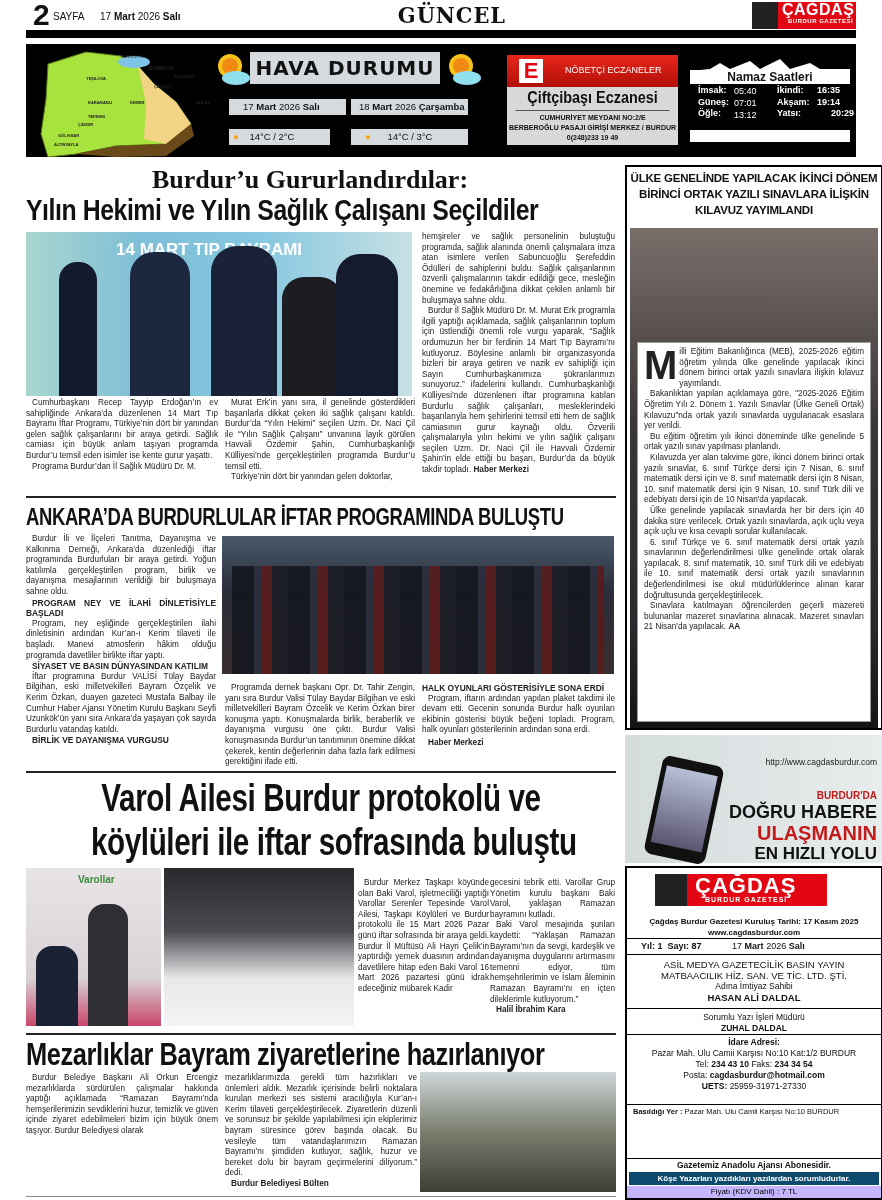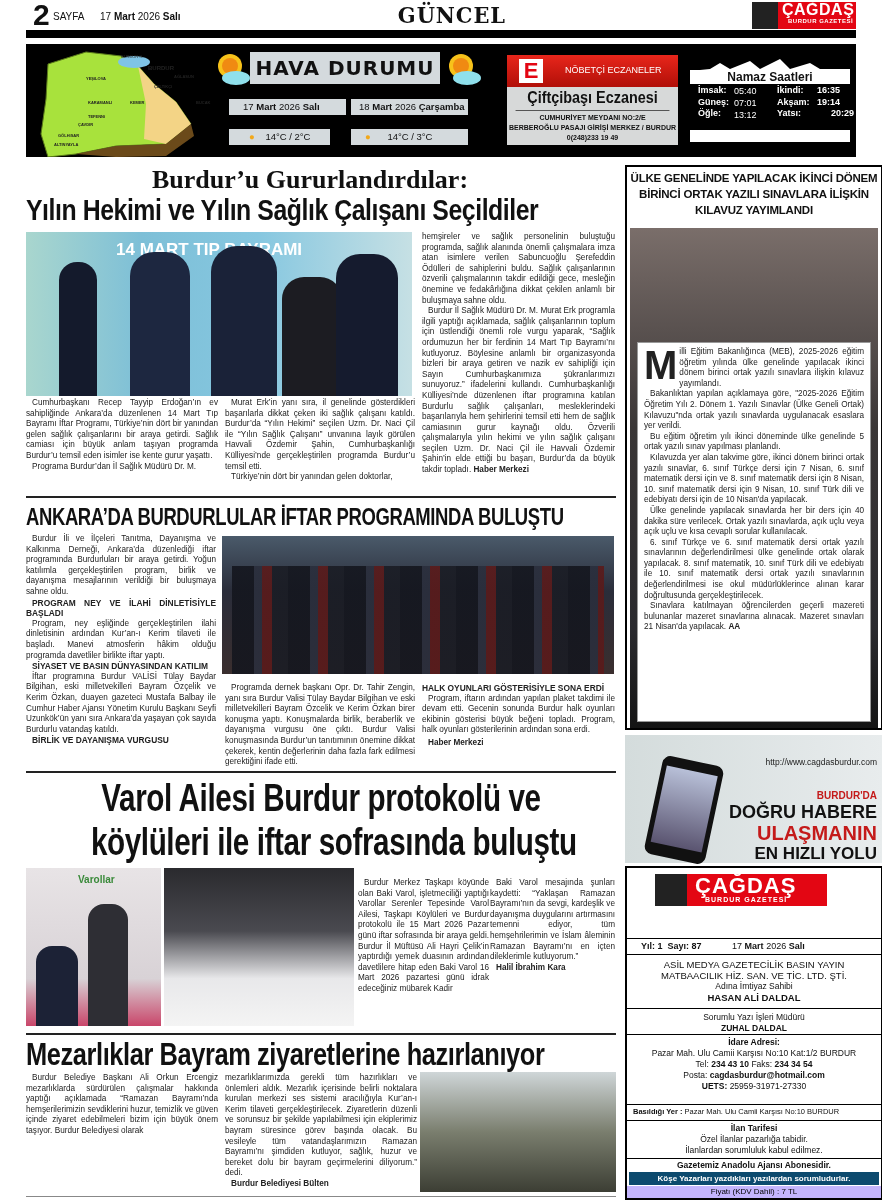--- a/index.html
+++ b/index.html
@@ -134,21 +134,21 @@
   <b>Mart</b>
   <span>2026</span>
   <b>Salı</b>
 </div>
 <div class="abs wbox" style="left:351px;top:99px;width:117px;padding-left:8px;">
   <span>18</span>
   <b>Mart</b>
   <span>2026</span>
   <b>Çarşamba</b>
 </div>
-<div class="abs wbox" style="left:229px;top:129px;width:101px;padding-left:20px;">
+<div class="abs wbox" style="left:229px;top:129px;width:101px;padding-left:4px;">
   <span style="color:#f2a81a;">●</span>
   <span style="margin-left:8px;">14°C / 2°C</span>
 </div>
 <div class="abs wbox" style="left:351px;top:129px;width:117px;padding-left:14px;">
   <span style="color:#f2a81a;">●</span>
   <span style="margin-left:14px;">14°C / 3°C</span>
 </div>
 
 <div class="abs ecz-head">
   <div class="e">E</div>
@@ -245,20 +245,21 @@
   <div style="position:absolute;left:52px;top:6px;font-size:10px;color:#3a8a3a;font-weight:bold;">Varollar</div>
   <div style="position:absolute;left:10px;top:78px;width:42px;height:80px;background:#1c2236;border-radius:16px 16px 0 0;"></div>
   <div style="position:absolute;left:62px;top:36px;width:40px;height:122px;background:#2e2e34;border-radius:16px 16px 0 0;"></div>
 </div>
 <div class="abs photo" style="left:164px;top:868px;width:190px;height:158px;background:linear-gradient(#2a2a2e,#4a4a50 40%,#e8e8ea 70%,#f4f4f4);"></div>
 
 <div class="abs body-text" style="left:358px;top:878px;width:131px;">
   <p>Burdur Merkez Taşkapı köyünde olan Baki Varol, işletmeciliği yaptığı Varollar Serenler Tepesinde Varol Ailesi, Taşkapı Köylüleri ve Burdur protokolü ile 15 Mart 2026 Pazar günü iftar sofrasında bir araya geldi. Burdur İl Müftüsü Ali Hayri Çelik’in yaptırdığı yemek duasının ardından davetlilere hitap eden Baki Varol 16 Mart 2026 pazartesi günü idrak edeceğiniz mübarek Kadir</p>
 </div>
 <div class="abs body-text" style="left:490px;top:878px;width:125px;">
+  <p style="text-indent:0;">gecesini tebrik etti. Varollar Grup Yönetim kurulu başkanı Baki Varol, yaklaşan Ramazan bayramını kutladı.</p>
   <p>Baki Varol mesajında şunları kaydetti: “Yaklaşan Ramazan Bayramı’nın da sevgi, kardeşlik ve dayanışma duygularını artırmasını temenni ediyor, tüm hemşehrilerimin ve İslam âleminin Ramazan Bayramı’nı en içten dileklerimle kutluyorum.”</p>
   <p class="byline">Halil İbrahim Kara</p>
 </div>
 
 <div class="abs rule" style="left:26px;top:1033px;width:590px;"></div>
 
 <div class="abs h-impact" style="left:26px;top:1037px;width:590px;font-size:31px;white-space:nowrap;transform:scaleX(0.82);">Mezarlıklar Bayram ziyaretlerine hazırlanıyor</div>
 
 <div class="abs body-text" style="left:26px;top:1073px;width:192px;">
   <p>Burdur Belediye Başkanı Ali Orkun Ercengiz mezarlıklarda sürdürülen çalışmalar hakkında yaptığı açıklamada “Ramazan Bayramı’nda hemşerilerimizin sevdiklerini huzur, temizlik ve güven içinde ziyaret edebilmeleri bizim için büyük önem taşıyor. Burdur Belediyesi olarak</p>
@@ -294,20 +295,24 @@
   <div class="l3">ULAŞMANIN</div>
   <div class="l4">EN HIZLI YOLU</div>
 </div>
 
 <div class="abs imprint">
   <div class="imp-logo">
     <div class="bust"></div>
     <div class="name">ÇAĞDAŞ</div>
     <div class="sub">BURDUR GAZETESİ</div>
   </div>
+  <div class="imp-row" style="top:48px;border-top:none;">
+    <div class="imp-line" style="font-weight:bold;font-size:8px;">Çağdaş Burdur Gazetesi Kuruluş Tarihi: 17 Kasım 2025</div>
+    <div class="imp-line" style="font-weight:bold;font-size:8px;">www.cagdasburdur.com</div>
+  </div>
   <div class="imp-row" style="top:70px;height:16px;text-align:left;padding-left:14px;line-height:15px;font-size:9px;">
     <b>Yıl: 1</b>&nbsp;
     <b>Sayı: 87</b>
     <span style="margin-left:28px;">17</span>
     <b>Mart</b>
     <span>2026</span>
     <b>Salı</b>
   </div>
   <div class="imp-row" style="top:86px;padding-top:4px;">
     <div class="imp-line" style="font-size:9.5px;">ASİL MEDYA GAZETECİLİK BASIN YAYIN</div>
@@ -322,21 +327,16 @@
   <div class="imp-row" style="top:166px;padding-top:2px;">
     <div class="imp-line" style="font-weight:bold;">İdare Adresi:</div>
     <div class="imp-line">Pazar Mah. Ulu Camii Karşısı No:10 Kat:1/2 BURDUR</div>
     <div class="imp-line"><span>Tel:</span> <b>234 43 10</b> <span>Faks:</span> <b>234 34 54</b></div>
     <div class="imp-line"><span>Posta:</span> <b>cagdasburdur@hotmail.com</b></div>
     <div class="imp-line"><b>UETS:</b> <span>25959-31971-27330</span></div>
   </div>
   <div class="imp-row" style="top:236px;height:14px;line-height:13px;font-size:7.5px;text-align:left;padding-left:6px;">
     <b>Basıldığı Yer :</b> <span>Pazar Mah. Ulu Camii Karşısı No:10 BURDUR</span>
   </div>
-  <div class="imp-row" style="top:252px;padding-top:2px;">
-    <div class="imp-line" style="font-weight:bold;">İlan Tarifesi</div>
-    <div class="imp-line">Özel İlanlar pazarlığa tabidir.</div>
-    <div class="imp-line">İlanlardan sorumluluk kabul edilmez.</div>
-  </div>
   <div class="imp-row" style="top:290px;height:13px;line-height:12px;font-weight:bold;border-top:1px solid #000;">Gazetemiz Anadolu Ajansı Abonesidir.</div>
   <div class="imp-row blackbar" style="top:304px;left:2px;width:250px;height:13px;line-height:13px;font-size:8px;border-top:none;">Köşe Yazarları  yazdıkları yazılardan sorumludurlar.</div>
   <div class="imp-row greybar" style="top:318px;height:12px;line-height:12px;font-size:8px;border-top:none;">Fiyatı (KDV Dahil) : 7 TL</div>
 </div>
 
 </body></html>

